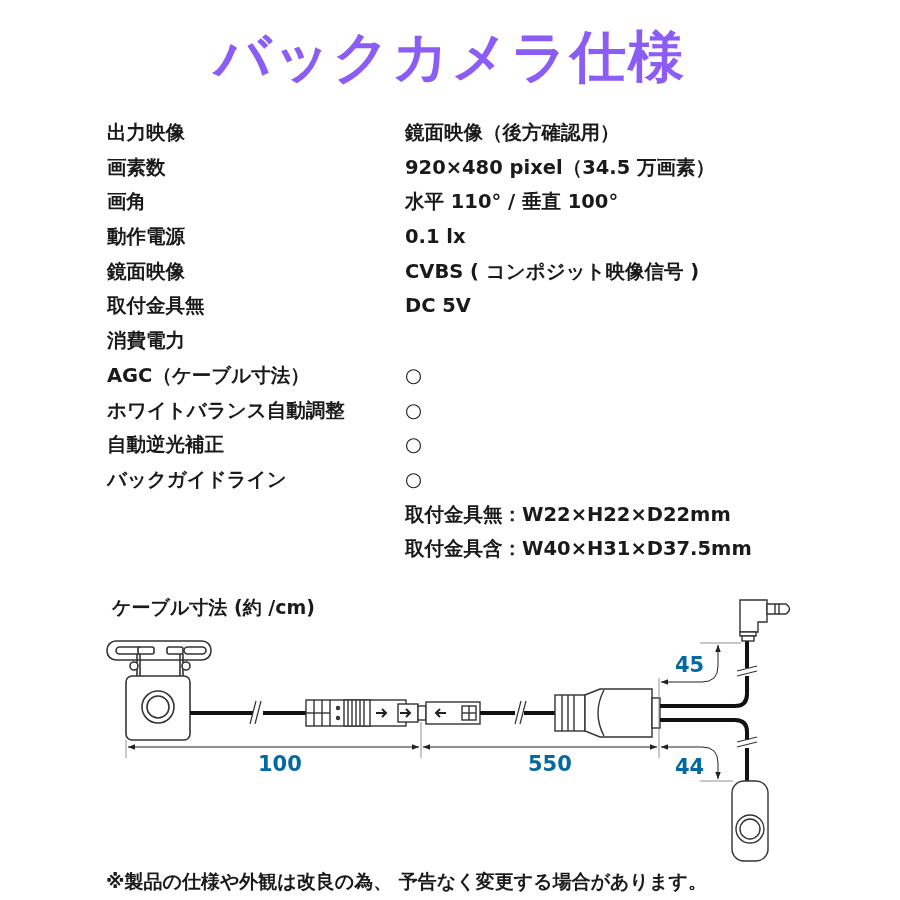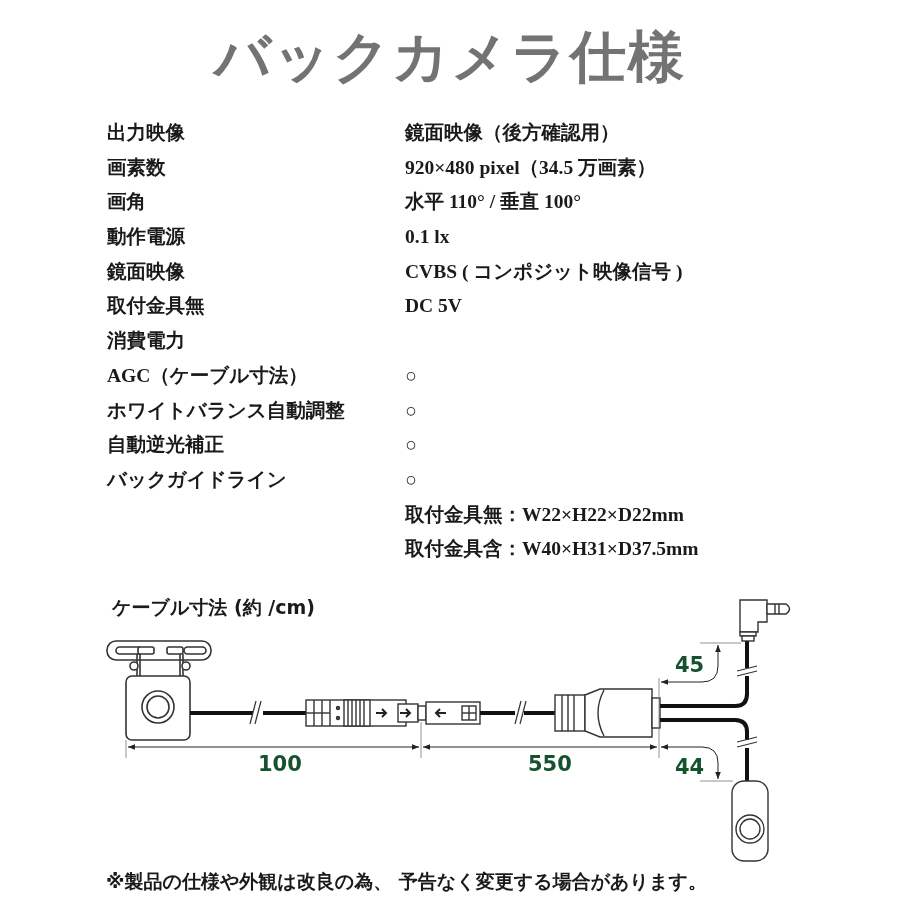--- a/index.html
+++ b/index.html
@@ -1,25 +1,25 @@
 <!DOCTYPE html>
 <html><head>
   <meta charset="utf-8">
   <style>
     html, body { margin: 0; padding: 0; background: #ffffff; }
     body { width: 900px; height: 900px; position: relative; overflow: hidden;
            font-family: "DejaVu Sans", "Liberation Sans", sans-serif; color: #1a1a1a; }
     .title { position: absolute; left: 0; top: 22px; width: 900px; text-align: center;
-             font-size: 56px; font-weight: bold; color: #737373; letter-spacing: 2px; line-height: 70px; }
+             font-size: 56px; font-weight: bold; color: #8b5cf6; letter-spacing: 2px; line-height: 70px; }
     .specs { position: absolute; left: 107px; top: 116px; width: 720px; }
-    .row { position: relative; height: 34.7px; line-height: 34px; font-size: 19.5px; font-weight: bold; font-family: Liberation Serif, serif; }
+    .row { position: relative; height: 34.7px; line-height: 34px; font-size: 19.5px; font-weight: bold; }
     .row .lbl { position: absolute; left: 0; top: 0; white-space: nowrap; }
     .row .val { position: absolute; left: 298px; top: 0; white-space: nowrap; }
     .cable-title { position: absolute; left: 112px; top: 592px; font-size: 19px; font-weight: bold; line-height: 30px; }
-    .dim { position: absolute; font-size: 21px; color: #14532d; font-weight: bold; line-height: 24px; }
+    .dim { position: absolute; font-size: 21px; color: #0369a1; font-weight: bold; line-height: 24px; }
     .note { position: absolute; left: 106px; top: 871px; font-size: 19px; font-weight: bold; line-height: 20px; }
     svg.diagram { position: absolute; left: 0; top: 0; }
   </style>
 </head>
 <body>
 
 <div class="title">バックカメラ仕様</div>
 
 <div class="specs">
   <div class="row">

